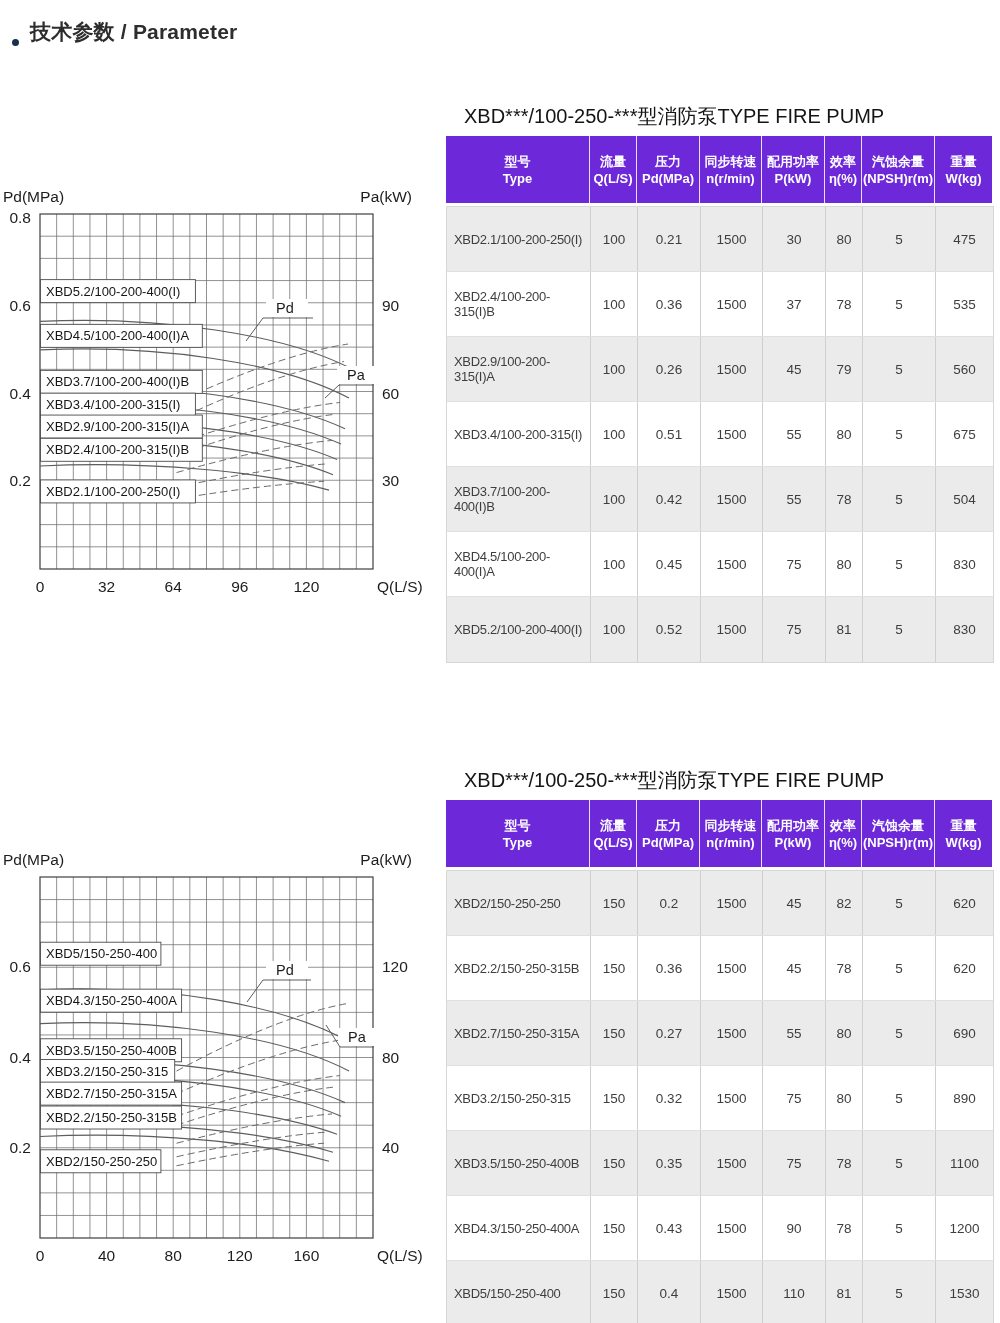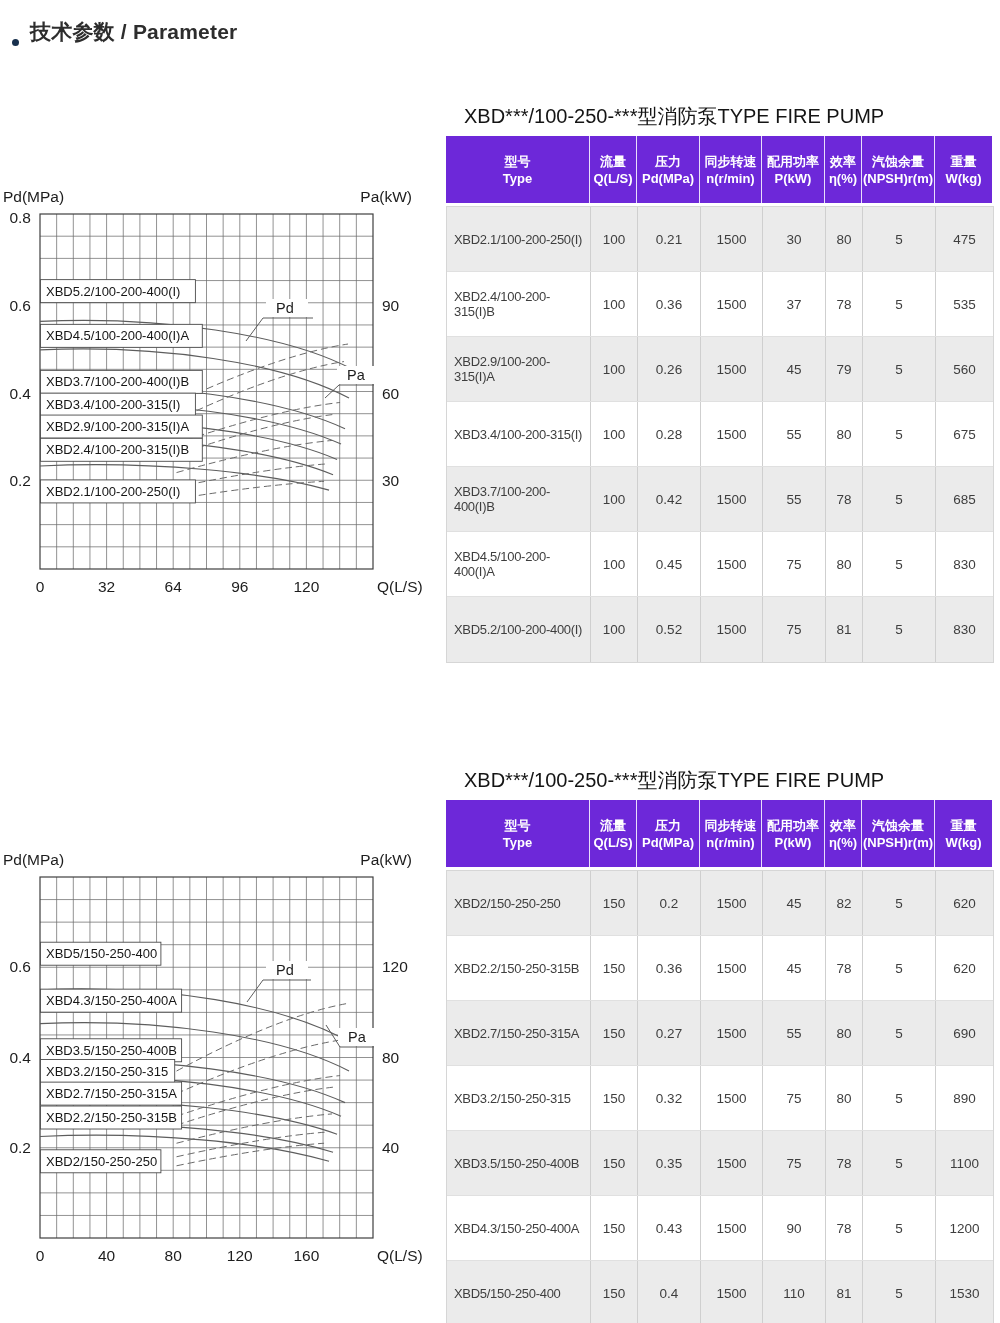--- a/index.html
+++ b/index.html
@@ -204,36 +204,36 @@
           <div class="td c2">0.26</div>
           <div class="td c3">1500</div>
           <div class="td c4">45</div>
           <div class="td c5">79</div>
           <div class="td c6">5</div>
           <div class="td c7">560</div>
         </div>
         <div class="trow">
           <div class="td c0 type">XBD3.4/100-200-315(I)</div>
           <div class="td c1">100</div>
-          <div class="td c2">0.28</div>
+          <div class="td c2">0.51</div>
           <div class="td c3">1500</div>
           <div class="td c4">55</div>
           <div class="td c5">80</div>
           <div class="td c6">5</div>
           <div class="td c7">675</div>
         </div>
         <div class="trow odd">
           <div class="td c0 type">XBD3.7/100-200-400(I)B</div>
           <div class="td c1">100</div>
           <div class="td c2">0.42</div>
           <div class="td c3">1500</div>
           <div class="td c4">55</div>
           <div class="td c5">78</div>
           <div class="td c6">5</div>
-          <div class="td c7">685</div>
+          <div class="td c7">504</div>
         </div>
         <div class="trow">
           <div class="td c0 type">XBD4.5/100-200-400(I)A</div>
           <div class="td c1">100</div>
           <div class="td c2">0.45</div>
           <div class="td c3">1500</div>
           <div class="td c4">75</div>
           <div class="td c5">80</div>
           <div class="td c6">5</div>
           <div class="td c7">830</div>

